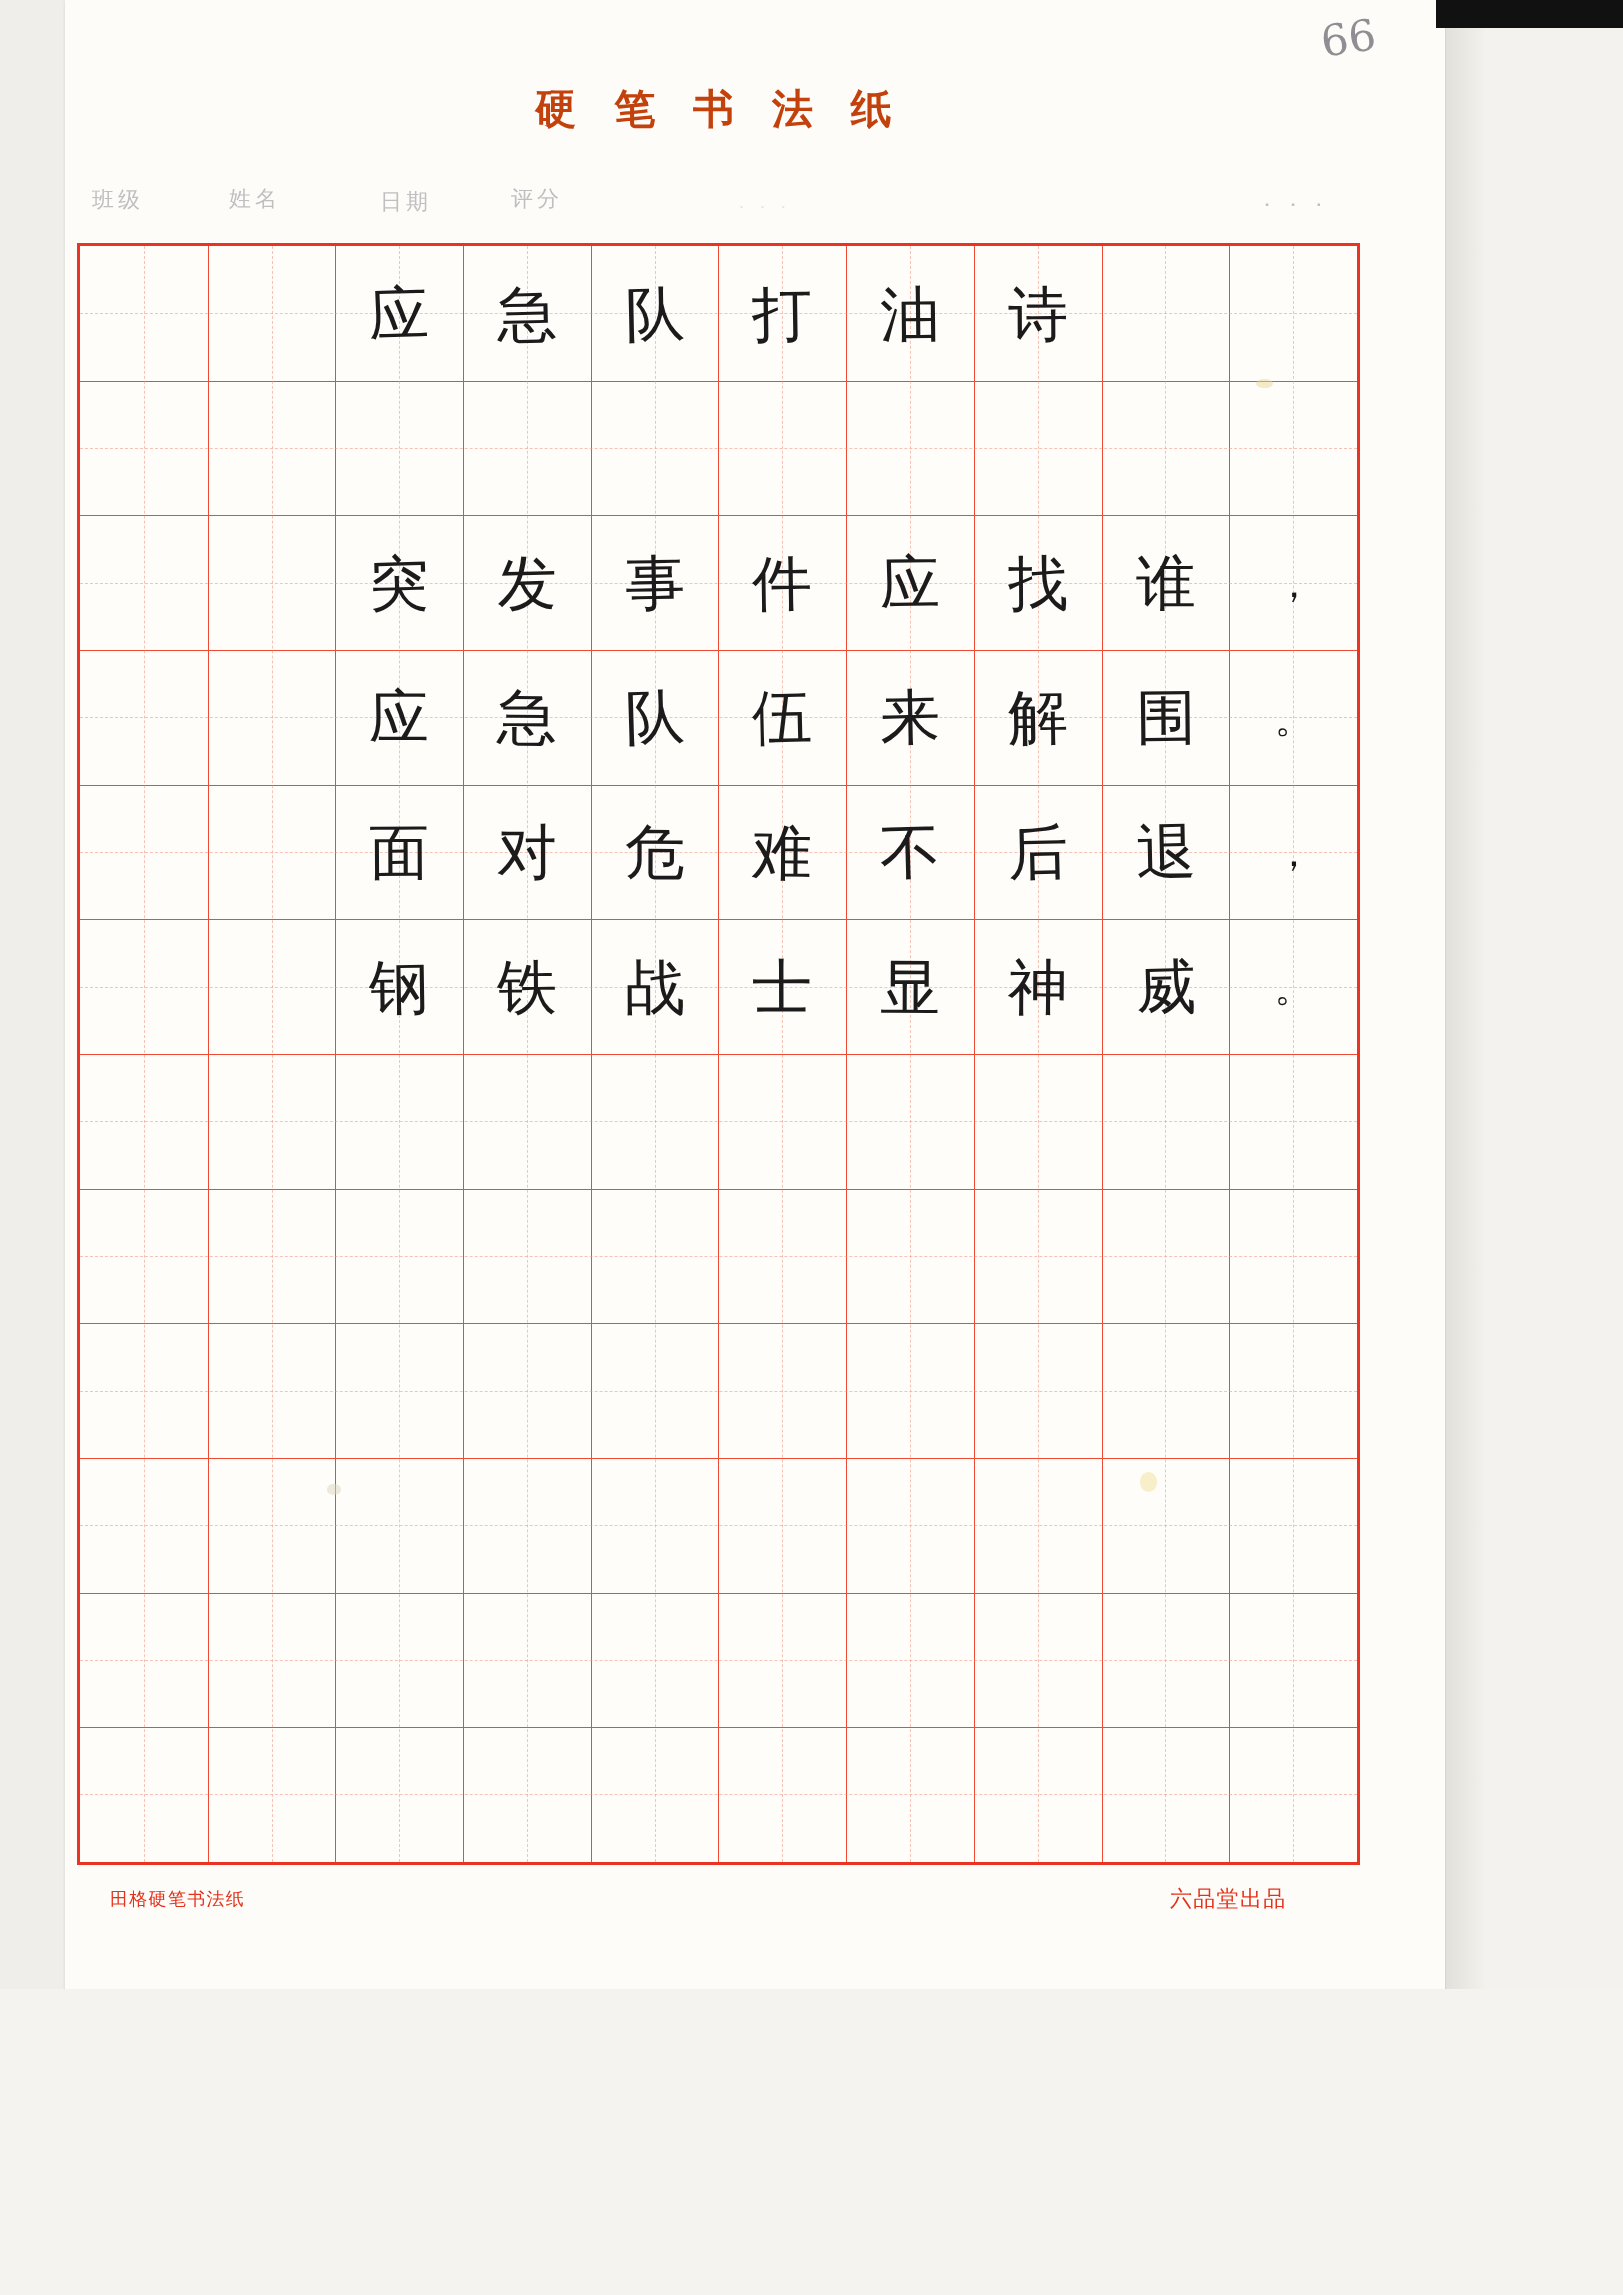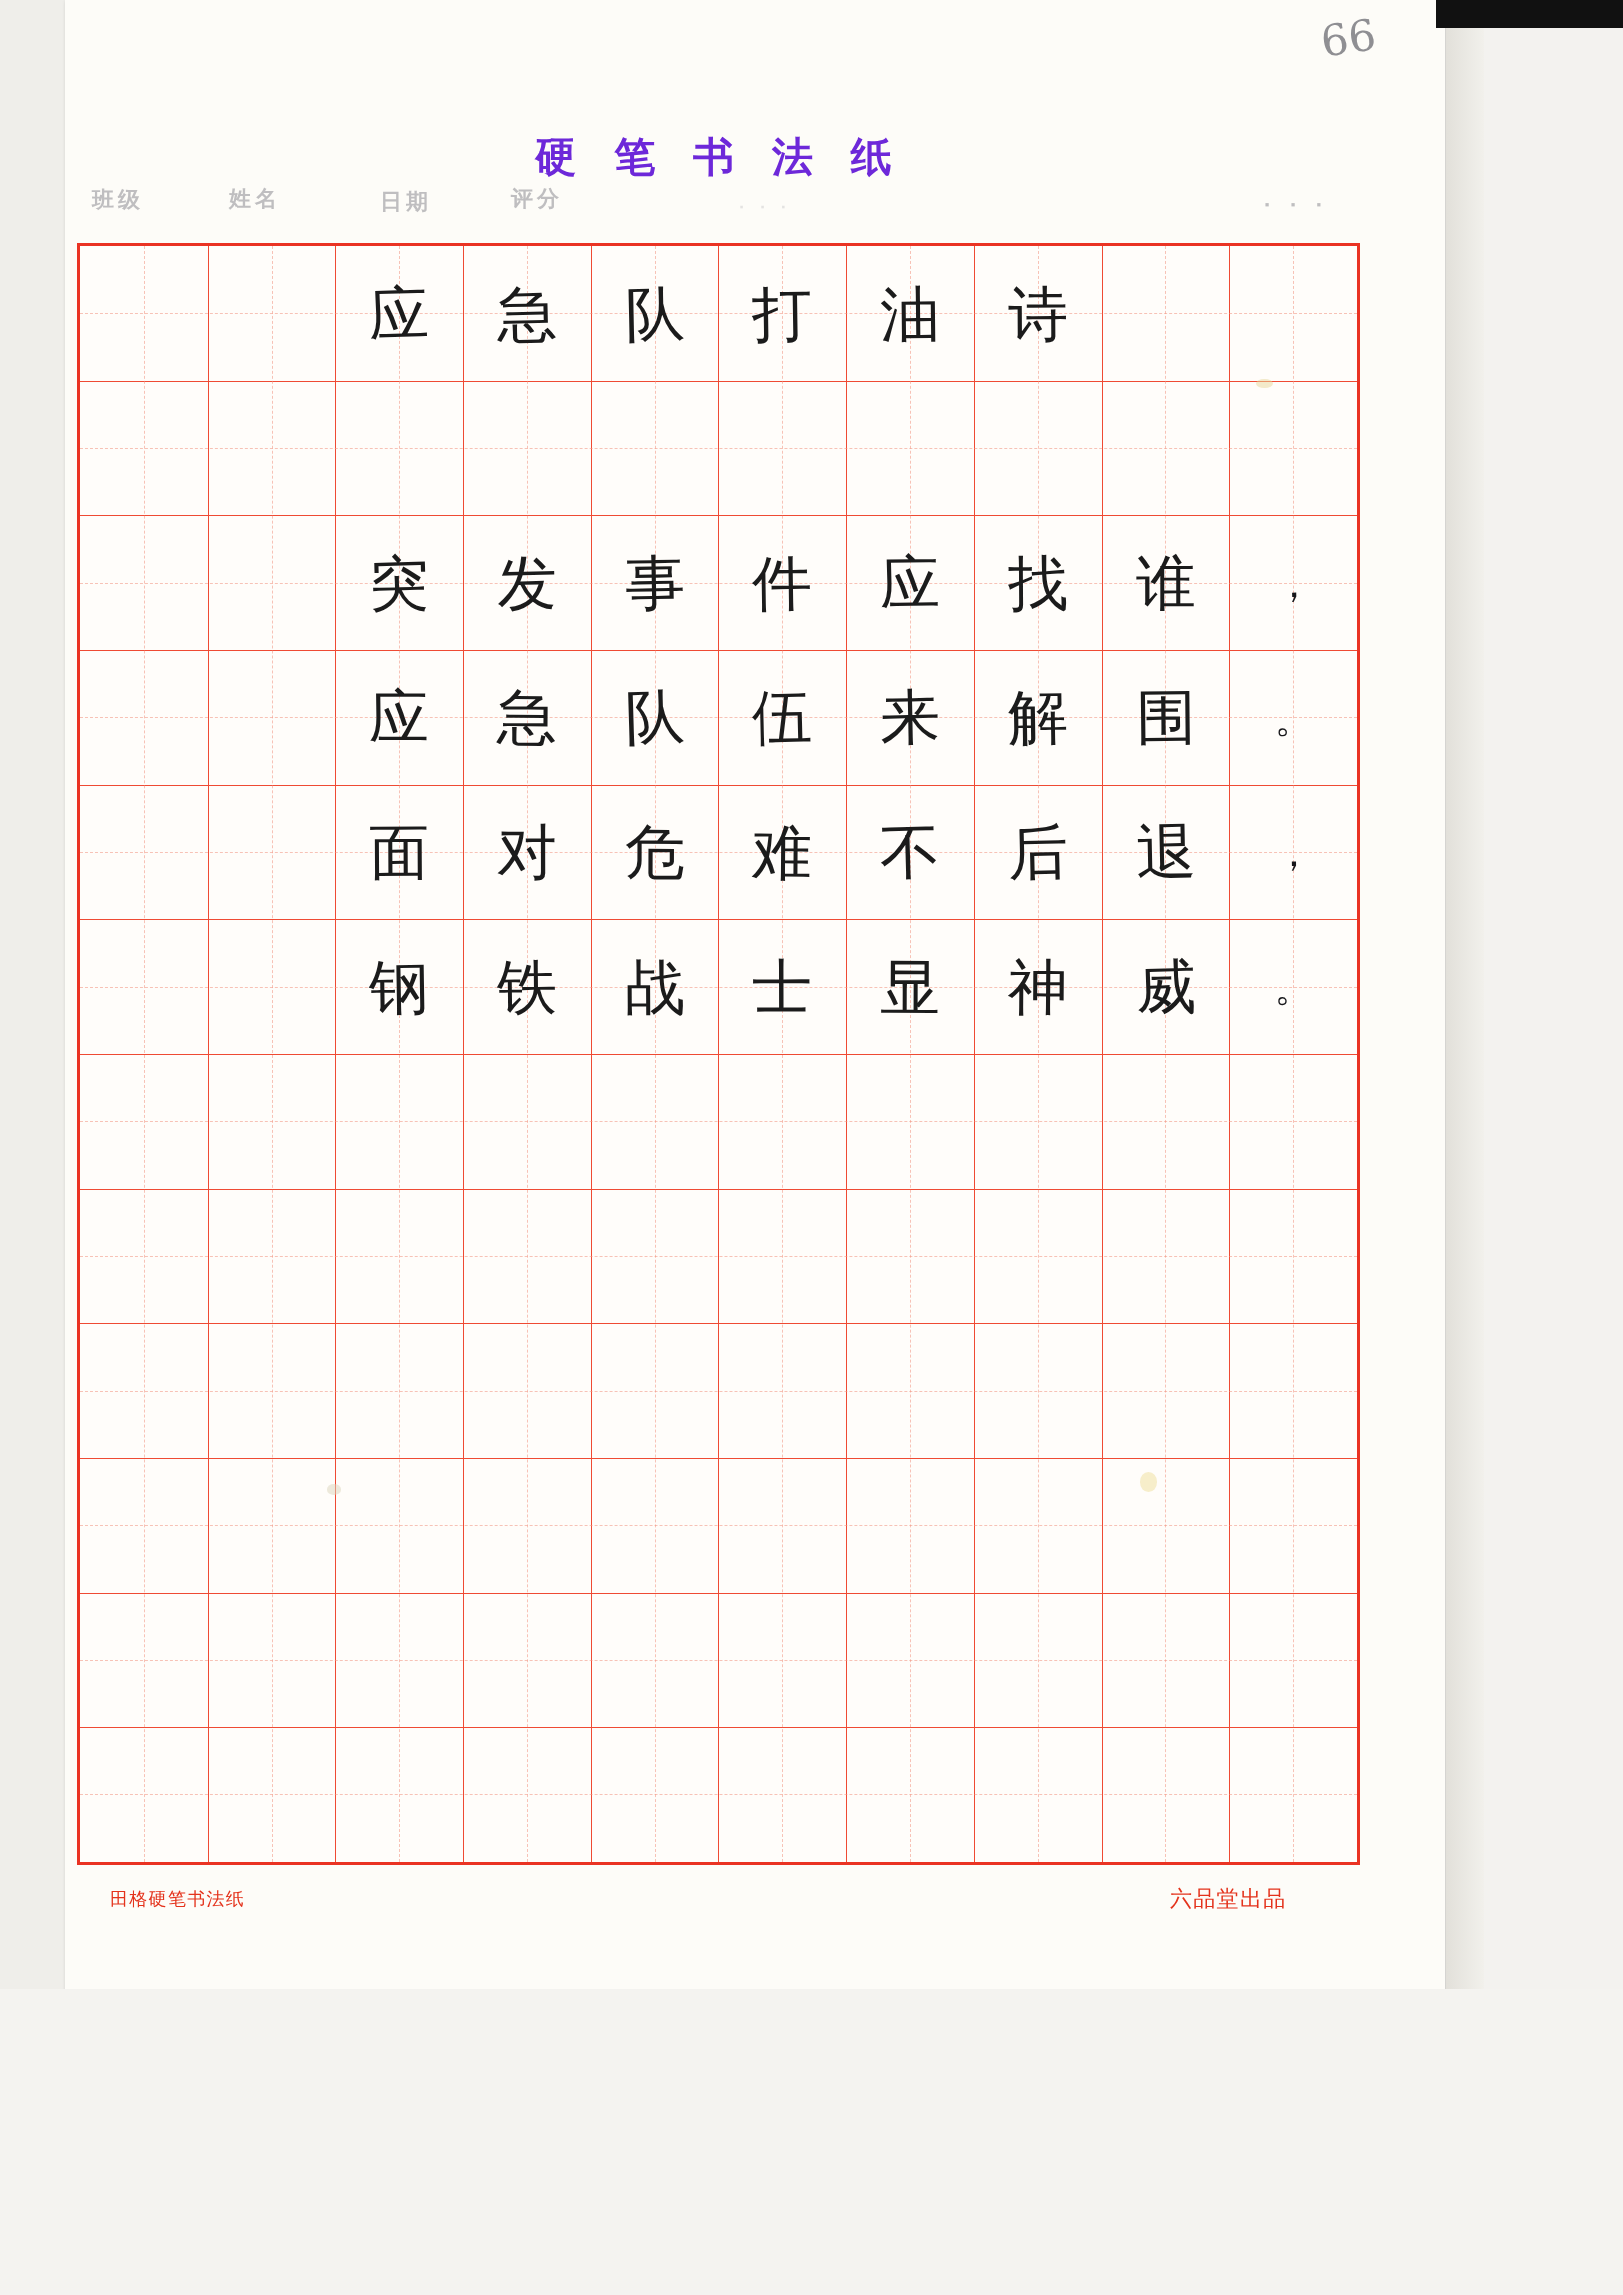--- a/index.html
+++ b/index.html
@@ -65,41 +65,39 @@
     background: #f4f3f0;
   }
 
   
   #title {
     position: absolute;
     left: 484px;
     top: 82px;
     width: 471px;
     text-align: center;
-    color: #6d28d9;
+    color: #c2410c;
     font-size: 41px;
     font-weight: bold;
     letter-spacing: 11.8px;
     font-family: "DejaVu Serif", serif;
-    margin-top: 48px;
   }
 
   
   #header-line {
     position: absolute;
     left: 92px;
     top: 184px;
     width: 1282px;
     height: 29px;
     color: #8d8d93;
     font-size: 22px;
     letter-spacing: 3.9px;
     opacity: 0.55;
     font-family: "DejaVu Sans", sans-serif;
-    font-weight: bold;
   }
   #header-line .seg { position: absolute; white-space: nowrap; }
   #header-line .s1 { left: 0px;    top: 1.3px; }
   #header-line .s2 { left: 137px;  top: 0px; }
   #header-line .s3 { left: 288px;  top: 2.6px; }
   #header-line .s4 { left: 419px;  top: 0px; }
   #header-line .s5 { left: 641px;  top: 6.5px; font-size: 17px; opacity: 0.4; }
   #header-line .s6 { left: 1164px; top: 0px; }
 
   

